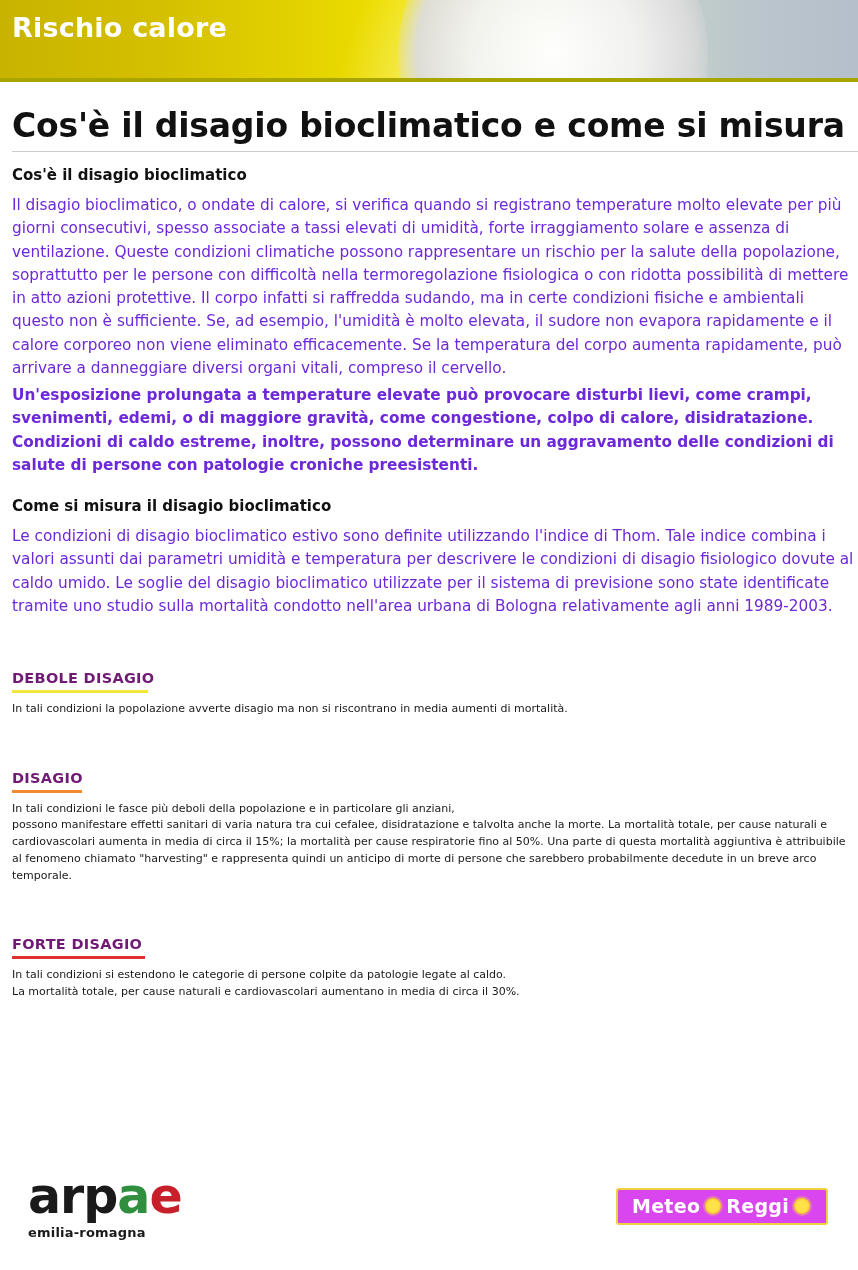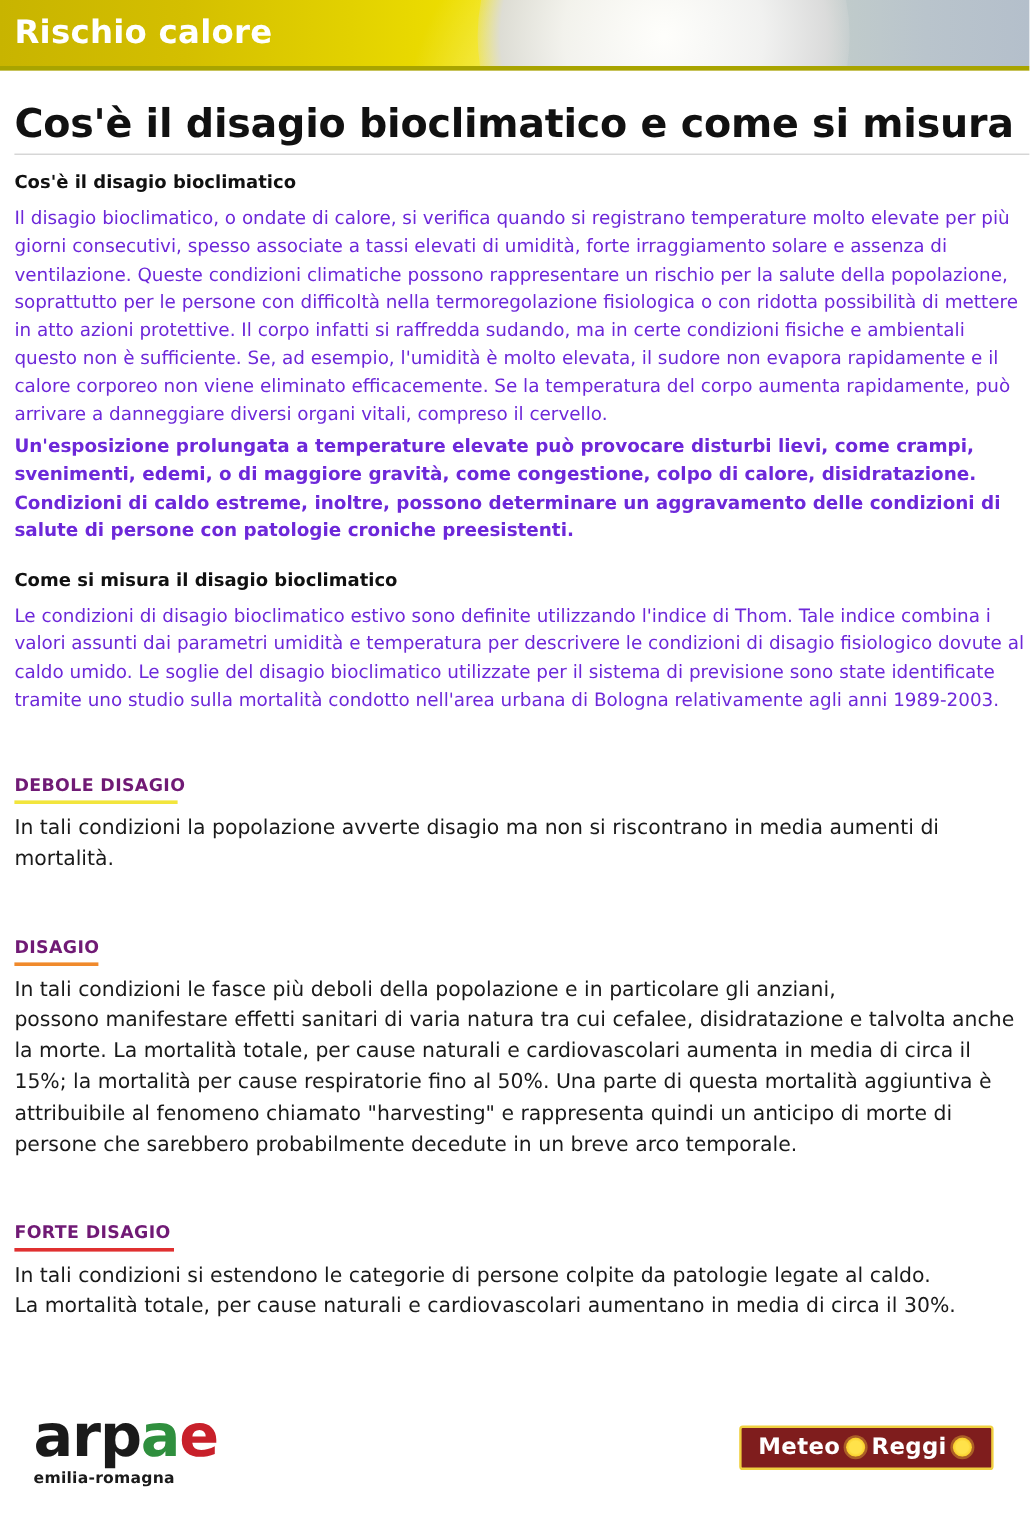--- a/index.html
+++ b/index.html
@@ -12,21 +12,21 @@
     height: 1270px;
     font-family: "DejaVu Sans", "Liberation Sans", sans-serif;
     color: #1a1a1a;
     position: relative;
     overflow: hidden;
   }
 
   
   .banner {
     position: relative;
-    height: 55px;
+    height: 78px;
     background: linear-gradient(90deg,
         #c8b400 0%,
         #d4bf00 18%,
         #e2d100 34%,
         #efe000 46%,
         #f6ec2a 55%,
         #e9e46b 63%,
         #d8dca0 70%,
         #c9d2c0 76%,
         #c0cbcb 82%,
@@ -122,21 +122,21 @@
     margin-top: 32px;
   }
   .level-underline {
     height: 3px;
     width: 136px;
     margin-bottom: 8px;
   }
   .level-underline.wide { width: 133px; }
   .level-underline.small { width: 70px; }
   .level-text {
-    font-size: 17px;
+    font-size: 11px;
     line-height: 1.52;
     margin: 0;
   }
 
   
   .footer {
     position: absolute;
     left: 0;
     right: 0;
     bottom: 14px;
@@ -162,21 +162,21 @@
     font-size: 13px;
     font-weight: bold;
     color: #1a1a1a;
     margin-top: 4px;
     letter-spacing: 0.2px;
   }
   .meteo-badge {
     position: absolute;
     right: 30px;
     top: 22px;
-    background: #7f1d1d;
+    background: #d946ef;
     border: 2px solid #f0d040;
     border-radius: 3px;
     padding: 5px 14px 6px 14px;
     display: flex;
     align-items: center;
     gap: 3px;
   }
   .meteo-badge span.txt {
     font-size: 19px;
     font-weight: bold;

